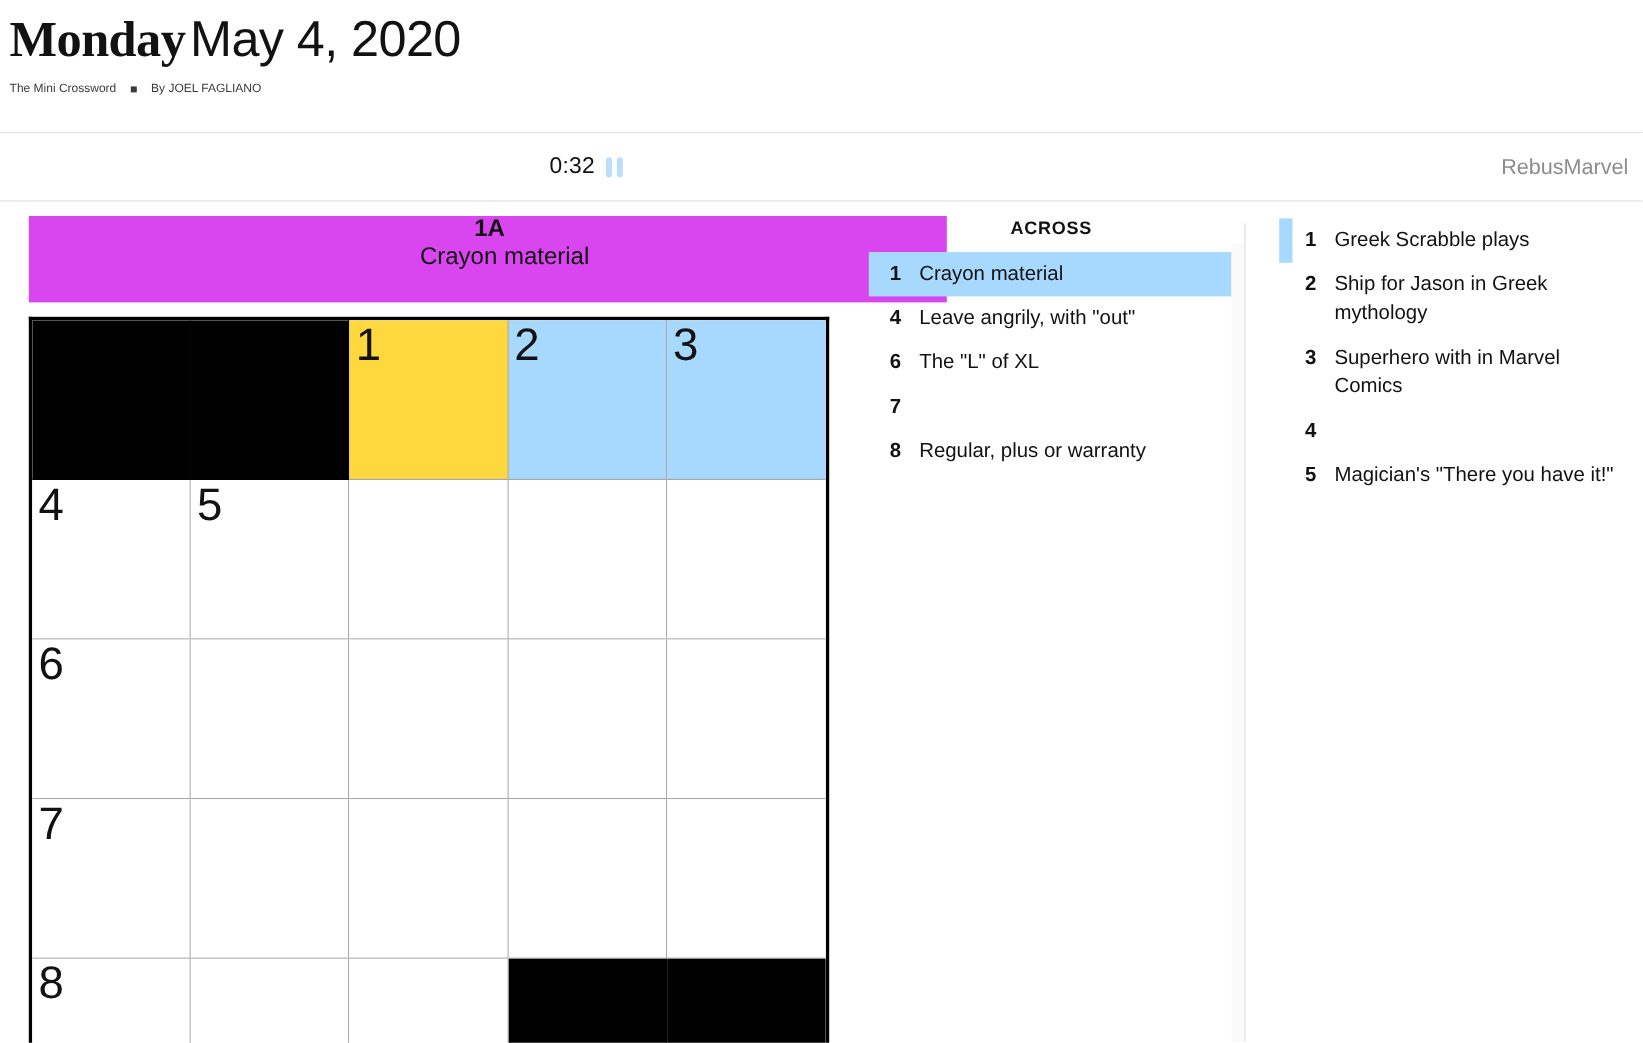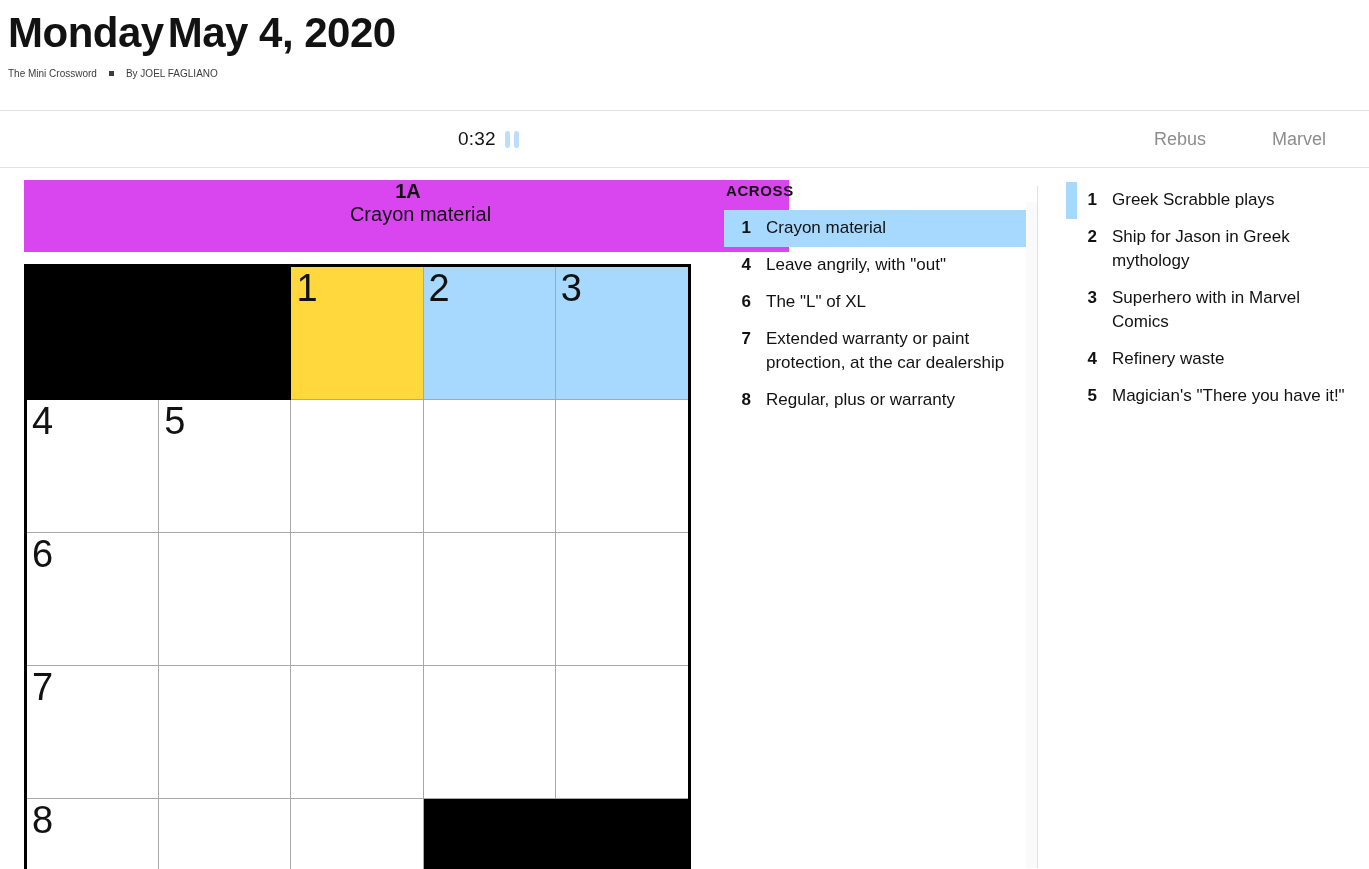--- a/index.html
+++ b/index.html
@@ -19,23 +19,24 @@
     height: 110px;
   }
   .title-line {
     font-size: 42px;
     line-height: 50px;
     letter-spacing: -0.5px;
     white-space: nowrap;
   }
   .title-day {
     font-weight: 700;
+    font-family: Liberation Serif, serif;
   }
   .title-date {
-    font-weight: 700;
+    font-weight: 400;
     margin-left: 4px;
     margin-top: 27px;
   }
   .subtitle {
     margin-top: 7px;
     font-size: 10px;
     line-height: 18px;
     color: #3c3c3c;
     display: flex;
     align-items: center;
@@ -78,24 +79,23 @@
   }
   .pause-icon span {
     display: block;
     width: 5px;
     height: 17px;
     border-radius: 3px;
     background: #bcddfb;
   }
   .toolbar-right {
     position: absolute;
-    right: 43px;
+    right: 12px;
     display: flex;
     align-items: flex-end;
-    gap: 66px;
   }
   .tool-btn {
     font-size: 18px;
     color: #8d8d8d;
     background: none;
     border: none;
     cursor: pointer;
     font-family: "Liberation Sans", sans-serif;
   }
 
@@ -186,20 +186,21 @@
     margin-top: 34px;
     height: 666px;
   }
 
   .panel-title {
     font-size: 15px;
     font-weight: 700;
     letter-spacing: 0.6px;
     margin-bottom: 11px;
     padding-left: 2px;
+    text-align: center;
   }
 
   .clue-list {
     list-style: none;
   }
   .clue-item {
     display: flex;
     font-size: 17px;
     line-height: 24px;
     padding: 6px 12px 7px 0;
@@ -321,21 +322,20 @@
         <li class="clue-item">
           <span class="cl-num">4</span>
           <span class="cl-text">Leave angrily, with "out"</span>
         </li>
         <li class="clue-item">
           <span class="cl-num">6</span>
           <span class="cl-text">The "L" of XL</span>
         </li>
         <li class="clue-item">
           <span class="cl-num">7</span>
-          <span class="cl-text">Extended warranty or paint protection, at the car dealership</span>
         </li>
         <li class="clue-item">
           <span class="cl-num">8</span>
           <span class="cl-text">Regular, plus or warranty</span>
         </li>
       </ul>
   </div>
 
   <div class="panel-scroll"></div>
   <div class="panel-divider"></div>
@@ -349,21 +349,20 @@
         <li class="clue-item">
           <span class="cl-num">2</span>
           <span class="cl-text">Ship for Jason in Greek mythology</span>
         </li>
         <li class="clue-item">
           <span class="cl-num">3</span>
           <span class="cl-text">Superhero with in Marvel Comics</span>
         </li>
         <li class="clue-item">
           <span class="cl-num">4</span>
-          <span class="cl-text">Refinery waste</span>
         </li>
         <li class="clue-item">
           <span class="cl-num">5</span>
           <span class="cl-text">Magician's "There you have it!"</span>
         </li>
       </ul>
   </div>
 </div>
 
 </body></html>

